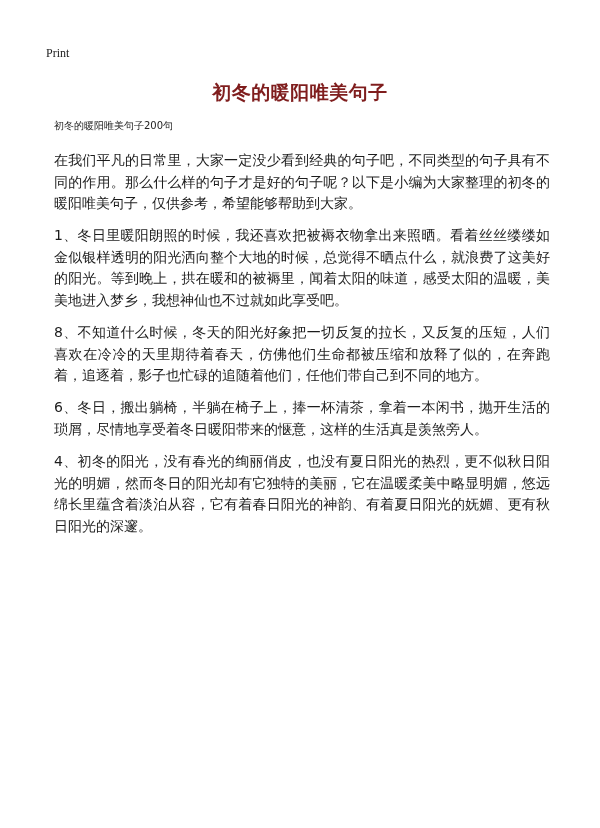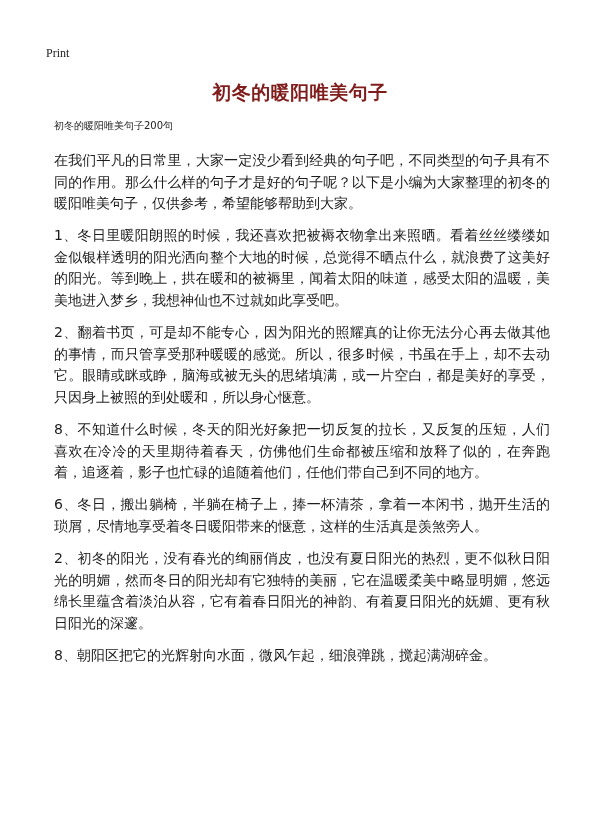--- a/index.html
+++ b/index.html
@@ -33,18 +33,16 @@
 
 <span class="print-link">Print</span>
 
 <h1 class="doc-title" style="margin:0;">初冬的暖阳唯美句子</h1>
 
 <div class="doc-subtitle">初冬的暖阳唯美句子200句</div>
 
 <div class="body">
   <p class="para">在我们平凡的日常里，大家一定没少看到经典的句子吧，不同类型的句子具有不同的作用。那么什么样的句子才是好的句子呢？以下是小编为大家整理的初冬的暖阳唯美句子，仅供参考，希望能够帮助到大家。</p>
   <p class="para">1、冬日里暖阳朗照的时候，我还喜欢把被褥衣物拿出来照晒。看着丝丝缕缕如金似银样透明的阳光洒向整个大地的时候，总觉得不晒点什么，就浪费了这美好的阳光。等到晚上，拱在暖和的被褥里，闻着太阳的味道，感受太阳的温暖，美美地进入梦乡，我想神仙也不过就如此享受吧。</p>
-  <p class="para">2、翻着书页，可是却不能专心，因为阳光的照耀真的让你无法分心再去做其他的事情，而只管享受那种暖暖的感觉。所以，很多时候，书虽在手上，却不去动它。眼睛或眯或睁，脑海或被无头的思绪填满，或一片空白，都是美好的享受，只因身上被照的到处暖和，所以身心惬意。</p>
   <p class="para">8、不知道什么时候，冬天的阳光好象把一切反复的拉长，又反复的压短，人们喜欢在冷冷的天里期待着春天，仿佛他们生命都被压缩和放释了似的，在奔跑着，追逐着，影子也忙碌的追随着他们，任他们带自己到不同的地方。</p>
   <p class="para">6、冬日，搬出躺椅，半躺在椅子上，捧一杯清茶，拿着一本闲书，抛开生活的琐屑，尽情地享受着冬日暖阳带来的惬意，这样的生活真是羡煞旁人。</p>
-  <p class="para">2、初冬的阳光，没有春光的绚丽俏皮，也没有夏日阳光的热烈，更不似秋日阳光的明媚，然而冬日的阳光却有它独特的美丽，它在温暖柔美中略显明媚，悠远绵长里蕴含着淡泊从容，它有着春日阳光的神韵、有着夏日阳光的妩媚、更有秋日阳光的深邃。</p>
-  <p class="para">8、朝阳区把它的光辉射向水面，微风乍起，细浪弹跳，搅起满湖碎金。</p>
+  <p class="para">4、初冬的阳光，没有春光的绚丽俏皮，也没有夏日阳光的热烈，更不似秋日阳光的明媚，然而冬日的阳光却有它独特的美丽，它在温暖柔美中略显明媚，悠远绵长里蕴含着淡泊从容，它有着春日阳光的神韵、有着夏日阳光的妩媚、更有秋日阳光的深邃。</p>
 </div>
 
 </body></html>

